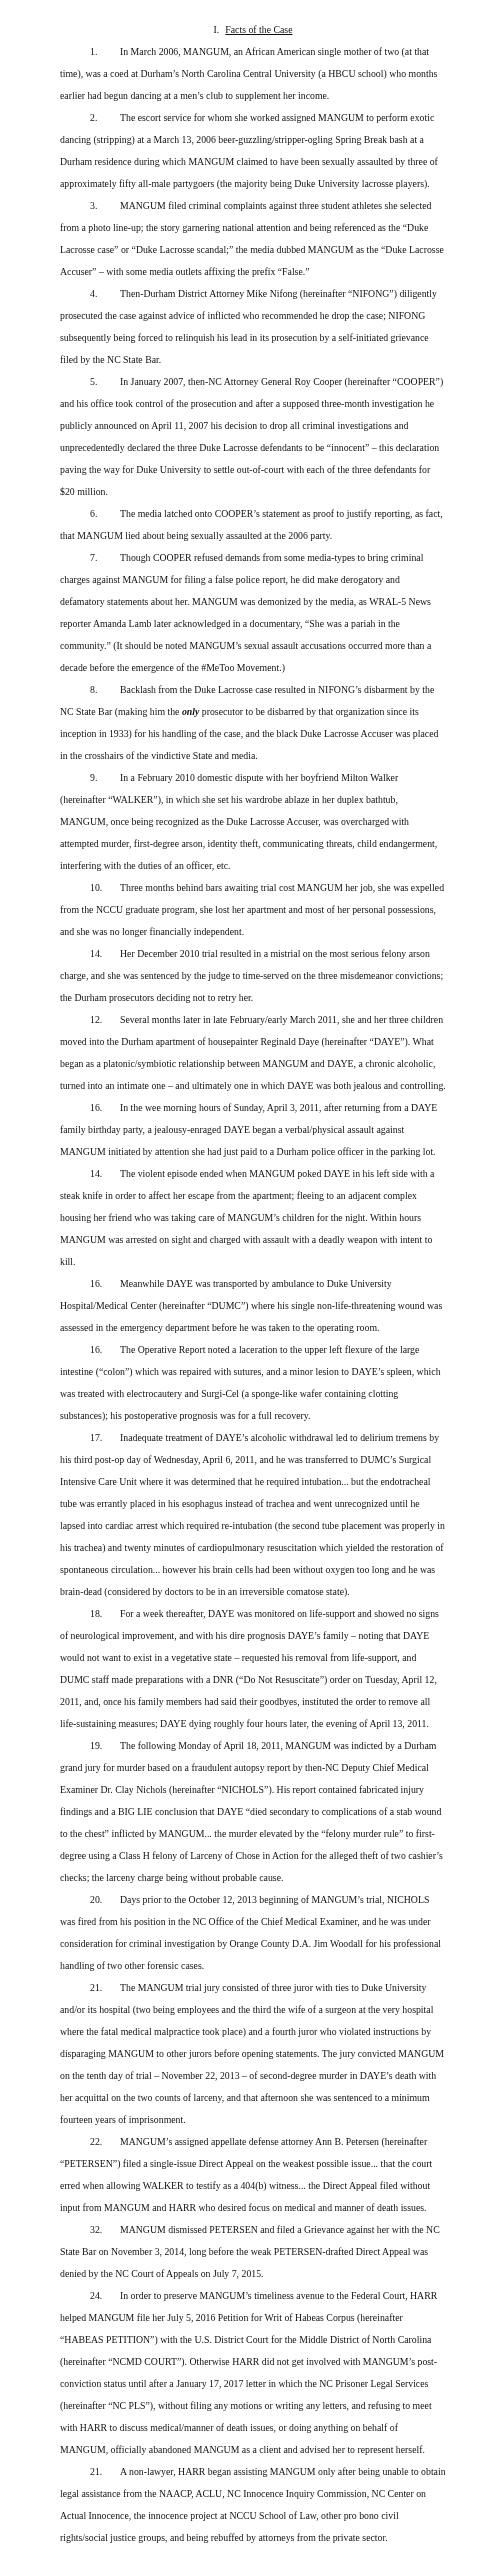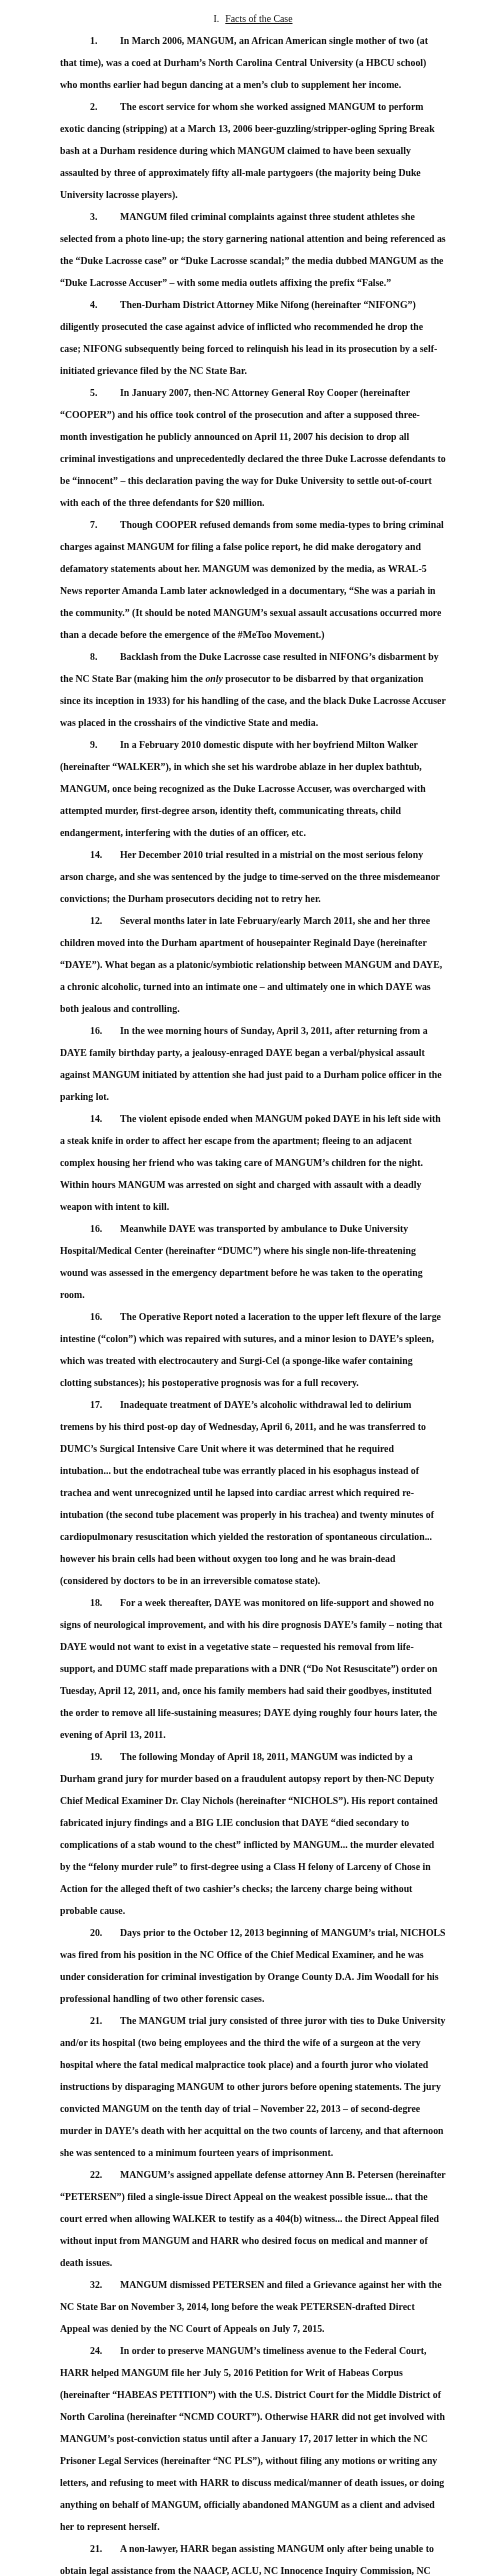--- a/index.html
+++ b/index.html
@@ -2,44 +2,46 @@
 <html style="font-size:9.5px"><head>
 <meta charset="utf-8">
 <style>
   html, body { margin: 0; padding: 0; background: #ffffff; }
   body { width: 504px; height: 2576px; overflow: hidden; position: relative; }
   .page {
     position: absolute; left: 60px; top: 8.3px; width: 386px;
     font-family: "Liberation Serif", serif; color: #111;
     font-size: 9.8px; line-height: 22px;
   }
-  .heading { text-align: center; margin: 0 0 0 0; height: 22px; }
+  .heading { text-align: center; margin: 11px 0 0 0; height: 22px; }
   .heading .num { margin-right: 3.6px; }
   .heading .title { text-decoration: underline; }
-  .para { margin: 0 0 0 0; text-align: left; font-weight: bold; }
+  .para { margin: 0 0 0 0; text-align: left; }
   .para .pnum { display: inline-block; width: 30px; margin-left: 30px; }
   p { margin: 0; }
 </style>
 </head>
 <body>
 
 <div class="page">
   <p class="heading">
     <span class="num">I.</span>
     <span class="title">Facts of the Case</span>
   </p>
   <div id="paras">
       <p class="para"><span class="pnum">1.</span><span>In March 2006, MANGUM, an African American single mother of two (at that time), was a coed at Durham’s North Carolina Central University (a HBCU school) who months earlier had begun dancing at a men’s club to supplement her income.</span></p>
       <p class="para"><span class="pnum">2.</span><span>The escort service for whom she worked assigned MANGUM to perform exotic dancing (stripping) at a March 13, 2006 beer-guzzling/stripper-ogling Spring Break bash at a Durham residence during which MANGUM claimed to have been sexually assaulted by three of approximately fifty all-male partygoers (the majority being Duke University lacrosse players).</span></p>
       <p class="para"><span class="pnum">3.</span><span>MANGUM filed criminal complaints against three student athletes she selected from a photo line-up; the story garnering national attention and being referenced as the “Duke Lacrosse case” or “Duke Lacrosse scandal;” the media dubbed MANGUM as the “Duke Lacrosse Accuser” – with some media outlets affixing the prefix “False.”</span></p>
       <p class="para"><span class="pnum">4.</span><span>Then-Durham District Attorney Mike Nifong (hereinafter “NIFONG”) diligently prosecuted the case against advice of inflicted who recommended he drop the case; NIFONG subsequently being forced to relinquish his lead in its prosecution by a self-initiated grievance filed by the NC State Bar.</span></p>
       <p class="para"><span class="pnum">5.</span><span>In January 2007, then-NC Attorney General Roy Cooper (hereinafter “COOPER”) and his office took control of the prosecution and after a supposed three-month investigation he publicly announced on April 11, 2007 his decision to drop all criminal investigations and unprecedentedly declared the three Duke Lacrosse defendants to be “innocent” – this declaration paving the way for Duke University to settle out-of-court with each of the three defendants for $20 million.</span></p>
+      <p class="para"><span class="pnum">6.</span><span>The media latched onto COOPER’s statement as proof to justify reporting, as fact, that MANGUM lied about being sexually assaulted at the 2006 party.</span></p>
       <p class="para"><span class="pnum">7.</span><span>Though COOPER refused demands from some media-types to bring criminal charges against MANGUM for filing a false police report, he did make derogatory and defamatory statements about her.  MANGUM was demonized by the media, as WRAL-5 News reporter Amanda Lamb later acknowledged in a documentary, “She was a pariah in the community.”  (It should be noted MANGUM’s sexual assault accusations occurred more than a decade before the emergence of the #MeToo Movement.)</span></p>
       <p class="para"><span class="pnum">8.</span><span>Backlash from the Duke Lacrosse case resulted in NIFONG’s disbarment by the NC State Bar (making him the </span><b><i>only</i></b><span> prosecutor to be disbarred by that organization since its inception in 1933) for his handling of the case, and the black Duke Lacrosse Accuser was placed in the crosshairs of the vindictive State and media.</span></p>
       <p class="para"><span class="pnum">9.</span><span>In a February 2010 domestic dispute with her boyfriend Milton Walker (hereinafter “WALKER”), in which she set his wardrobe ablaze in her duplex bathtub, MANGUM, once being recognized as the Duke Lacrosse Accuser, was overcharged with attempted murder, first-degree arson, identity theft, communicating threats, child endangerment, interfering with the duties of an officer, etc.</span></p>
+      <p class="para"><span class="pnum">10.</span><span>Three months behind bars awaiting trial cost MANGUM her job, she was expelled from the NCCU graduate program, she lost her apartment and most of her personal possessions, and she was no longer financially independent.</span></p>
       <p class="para"><span class="pnum">14.</span><span>Her December 2010 trial resulted in a mistrial on the most serious felony arson charge, and she was sentenced by the judge to time-served on the three misdemeanor convictions; the Durham prosecutors deciding not to retry her.</span></p>
       <p class="para"><span class="pnum">12.</span><span>Several months later in late February/early March 2011, she and her three children moved into the Durham apartment of housepainter Reginald Daye (hereinafter “DAYE”).  What began as a platonic/symbiotic relationship between MANGUM and DAYE, a chronic alcoholic, turned into an intimate one – and ultimately one in which DAYE was both jealous and controlling.</span></p>
       <p class="para"><span class="pnum">16.</span><span>In the wee morning hours of Sunday, April 3, 2011, after returning from a DAYE family birthday party, a jealousy-enraged DAYE began a verbal/physical assault against MANGUM initiated by attention she had just paid to a Durham police officer in the parking lot.</span></p>
       <p class="para"><span class="pnum">14.</span><span>The violent episode ended when MANGUM poked DAYE in his left side with a steak knife in order to affect her escape from the apartment; fleeing to an adjacent complex housing her friend who was taking care of MANGUM’s children for the night.  Within hours MANGUM was arrested on sight and charged with assault with a deadly weapon with intent to kill.</span></p>
       <p class="para"><span class="pnum">16.</span><span>Meanwhile DAYE was transported by ambulance to Duke University Hospital/Medical Center (hereinafter “DUMC”) where his single non-life-threatening wound was assessed in the emergency department before he was taken to the operating room.</span></p>
       <p class="para"><span class="pnum">16.</span><span>The Operative Report noted a laceration to the upper left flexure of the large intestine (“colon”) which was repaired with sutures, and a minor lesion to DAYE’s spleen, which was treated with electrocautery and Surgi-Cel (a sponge-like wafer containing clotting substances); his postoperative prognosis was for a full recovery.</span></p>
       <p class="para"><span class="pnum">17.</span><span>Inadequate treatment of DAYE’s alcoholic withdrawal led to delirium tremens by his third post-op day of Wednesday, April 6, 2011, and he was transferred to DUMC’s Surgical Intensive Care Unit where it was determined that he required intubation... but the endotracheal tube was errantly placed in his esophagus instead of trachea and went unrecognized until he lapsed into cardiac arrest which required re-intubation (the second tube placement was properly in his trachea) and twenty minutes of cardiopulmonary resuscitation which yielded the restoration of spontaneous circulation... however his brain cells had been without oxygen too long and he was brain-dead (considered by doctors to be in an irreversible comatose state).</span></p>
       <p class="para"><span class="pnum">18.</span><span>For a week thereafter, DAYE was monitored on life-support and showed no signs of neurological improvement, and with his dire prognosis DAYE’s family – noting that DAYE would not want to exist in a vegetative state – requested his removal from life-support, and DUMC staff made preparations with a DNR (“Do Not Resuscitate”) order on Tuesday, April 12, 2011, and, once his family members had said their goodbyes, instituted the order to remove all life-sustaining measures; DAYE dying roughly four hours later, the evening of April 13, 2011.</span></p>
       <p class="para"><span class="pnum">19.</span><span>The following Monday of April 18, 2011, MANGUM was indicted by a Durham grand jury for murder based on a fraudulent autopsy report by then-NC Deputy Chief Medical Examiner Dr. Clay Nichols (hereinafter “NICHOLS”). His report contained fabricated injury findings and a BIG LIE conclusion that DAYE “died secondary to complications of a stab wound to the chest” inflicted by MANGUM... the murder elevated by the “felony murder rule” to first-degree using a Class H felony of Larceny of Chose in Action for the alleged theft of two cashier’s checks; the larceny charge being without probable cause.</span></p>
       <p class="para"><span class="pnum">20.</span><span>Days prior to the October 12, 2013 beginning of MANGUM’s trial, NICHOLS was fired from his position in the NC Office of the Chief Medical Examiner, and he was under consideration for criminal investigation by Orange County D.A. Jim Woodall for his professional handling of two other forensic cases.</span></p>

